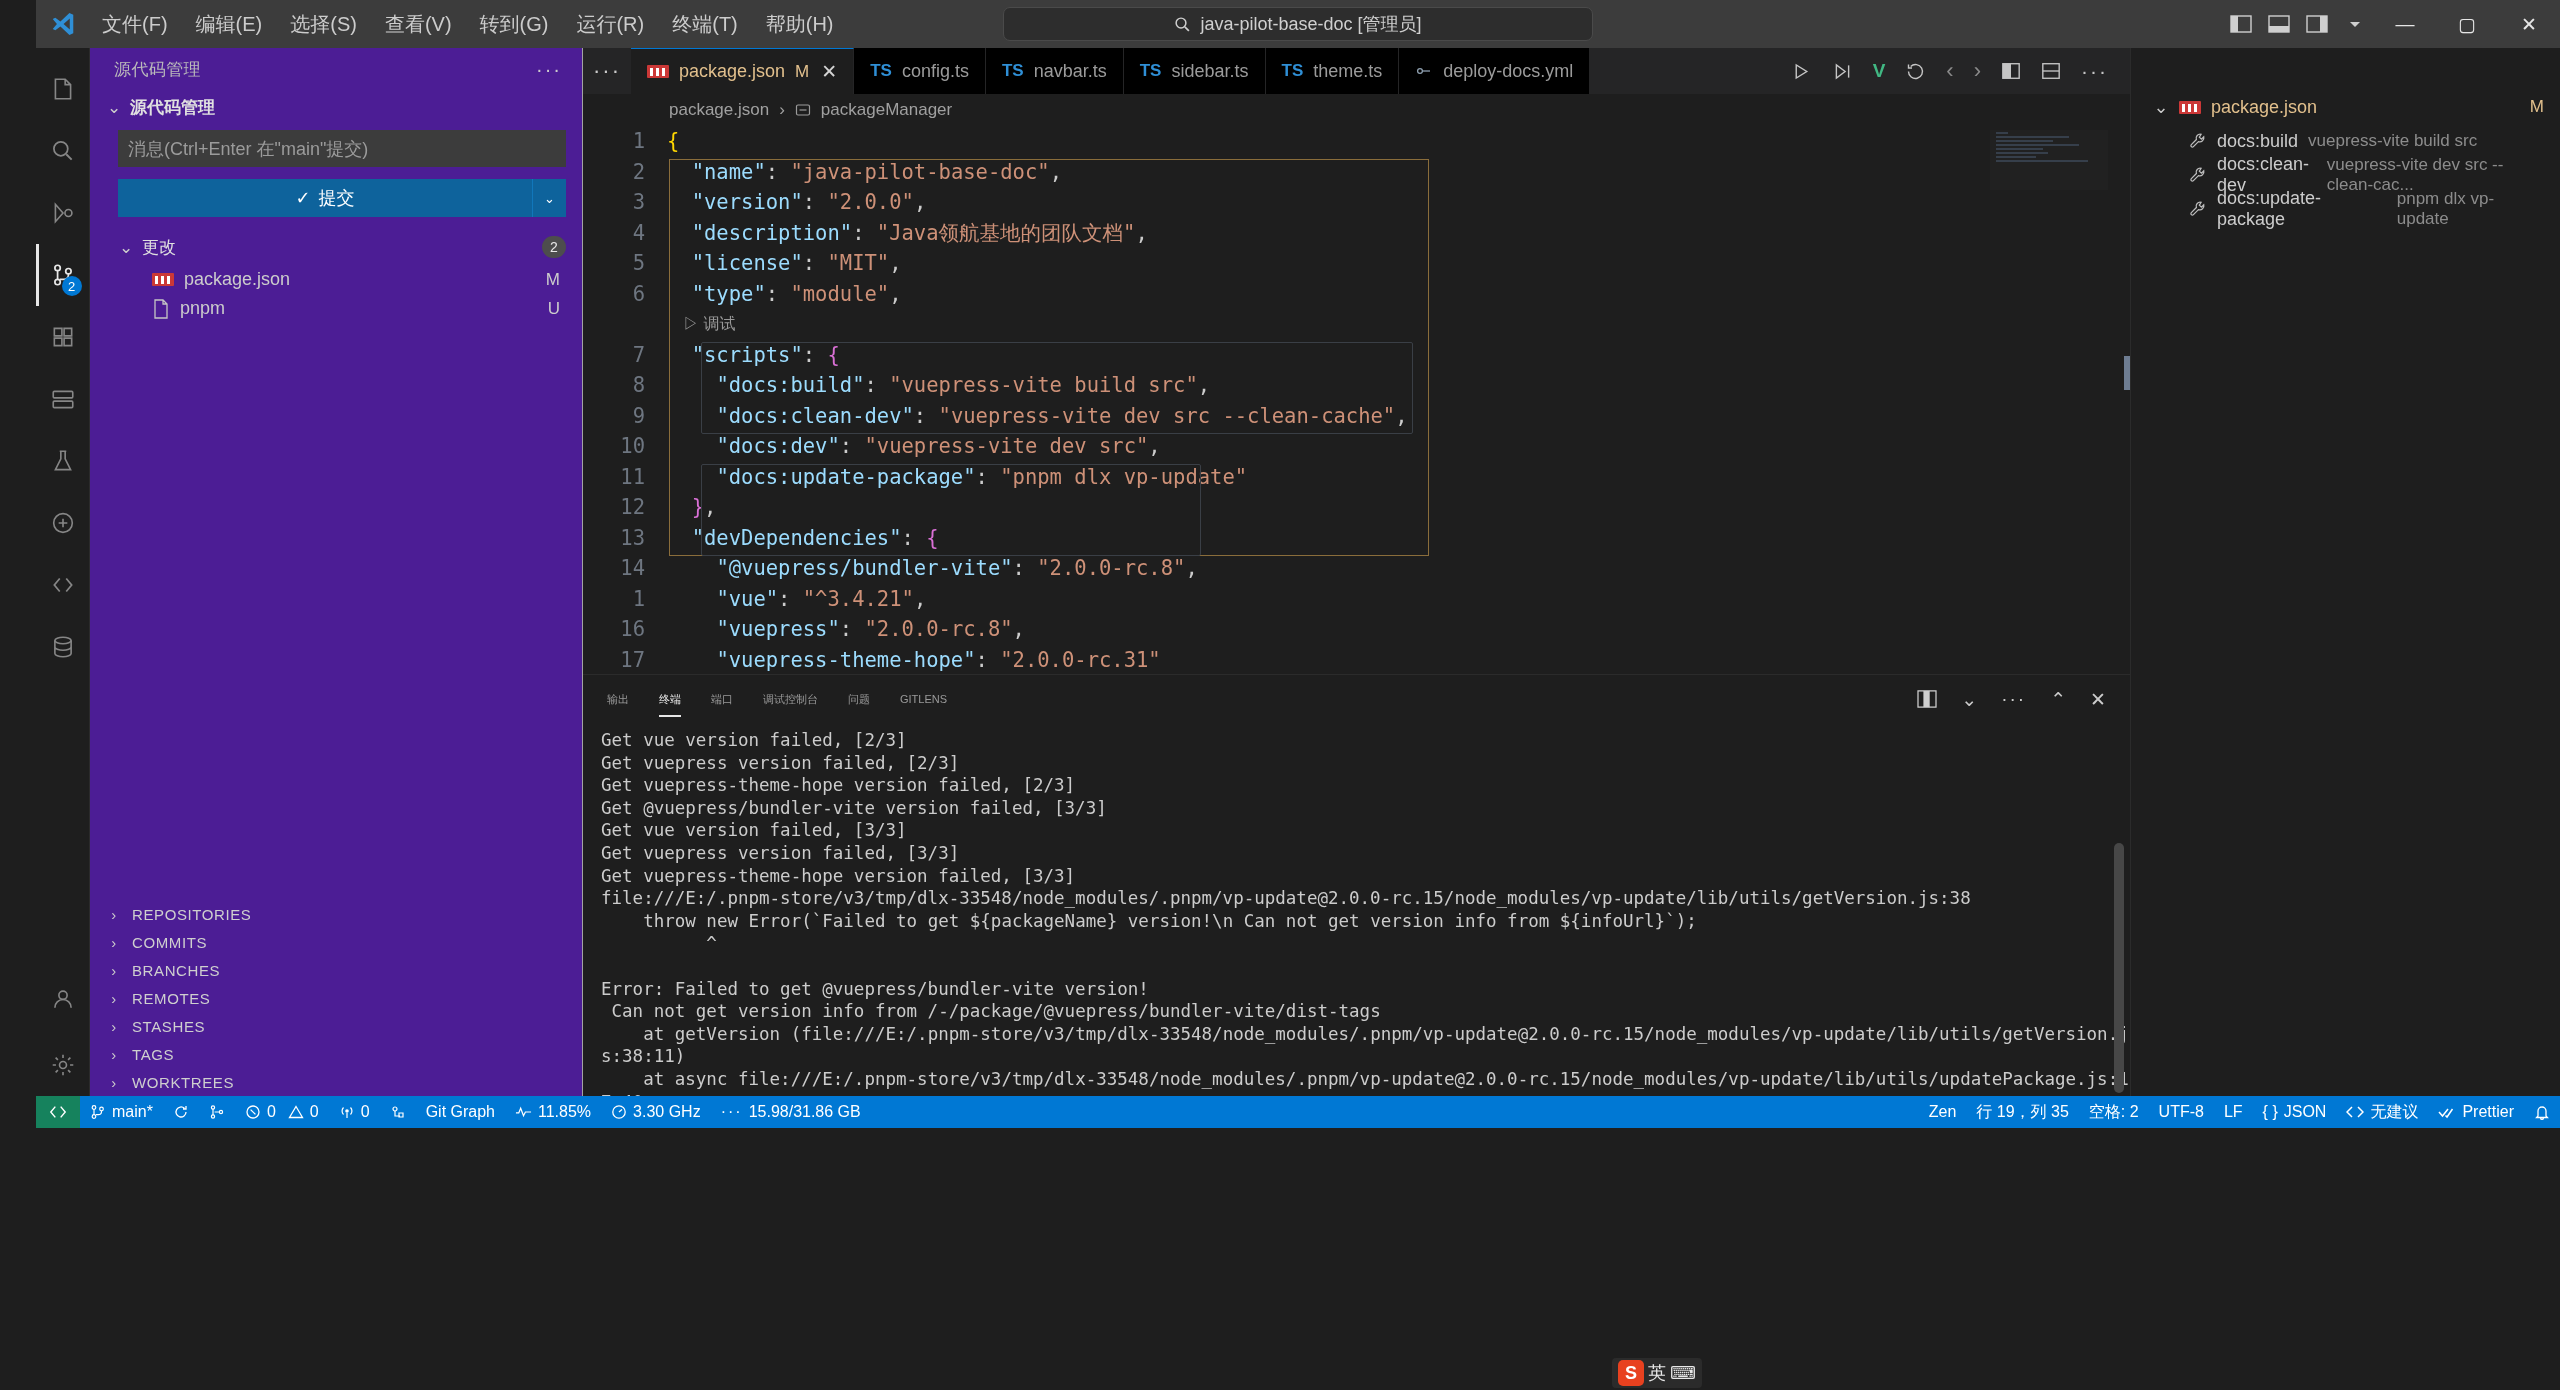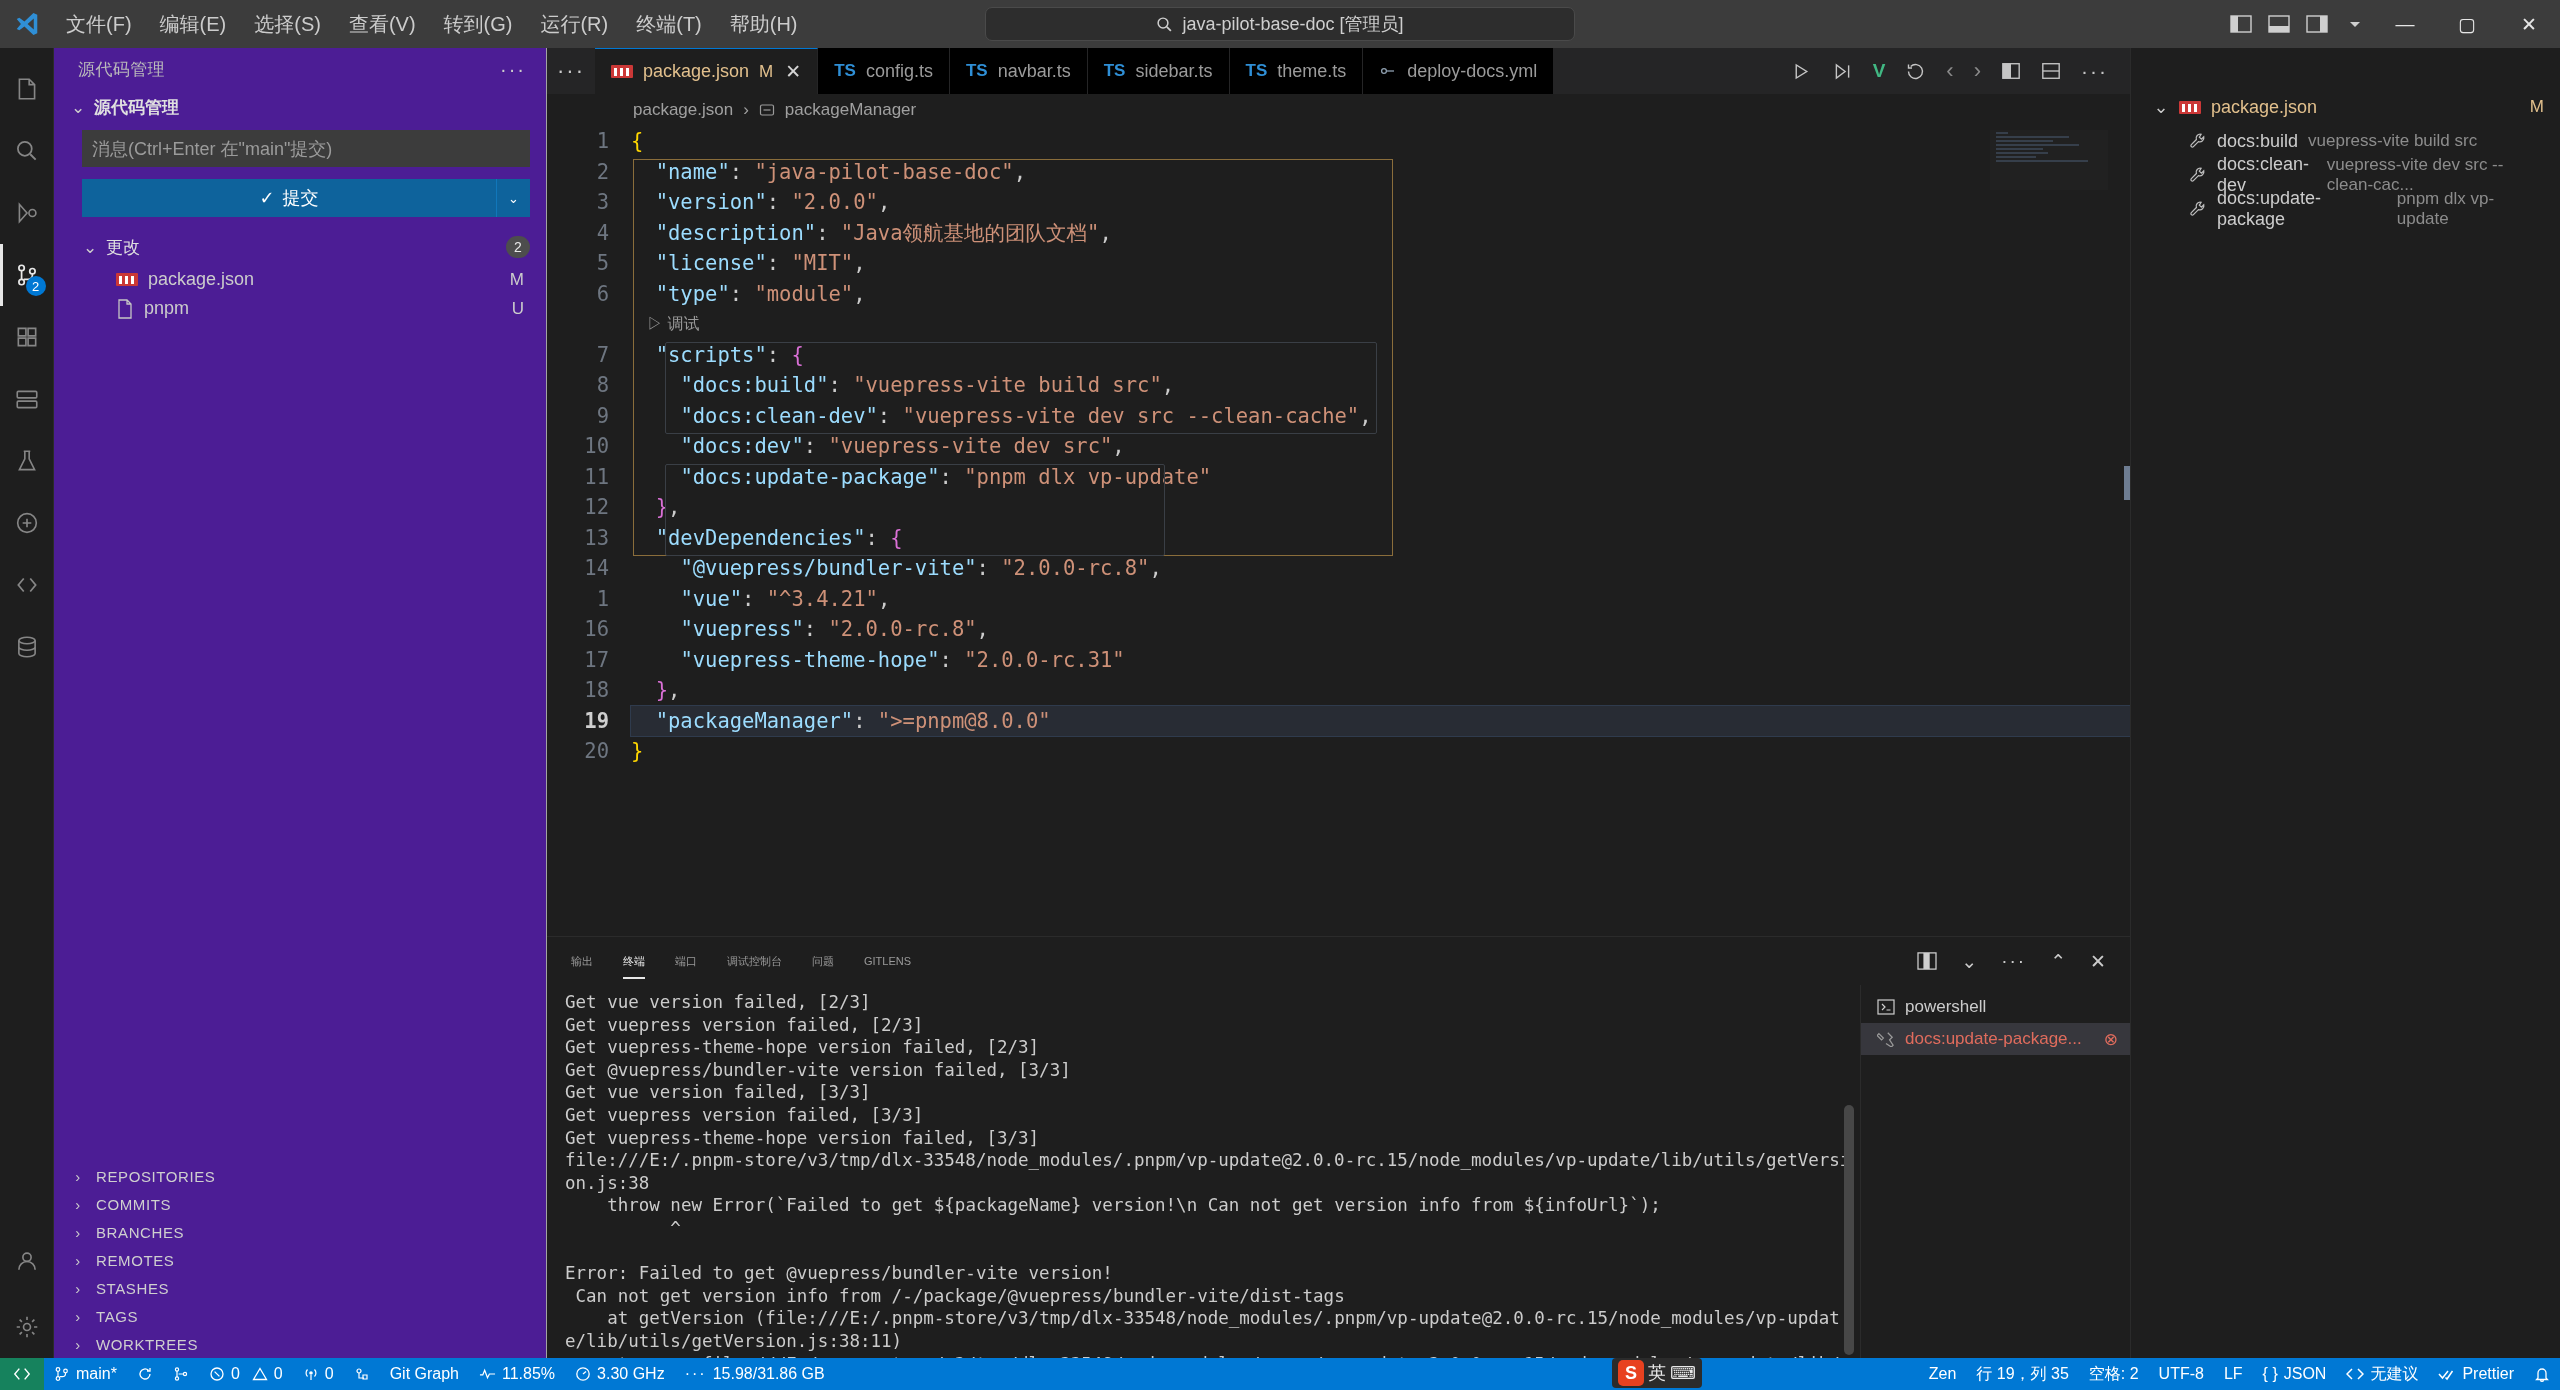--- a/index.html
+++ b/index.html
@@ -1,18 +1,18 @@
 <!DOCTYPE html>
 <html><head>
 <meta charset="utf-8">
 <style>
   * { box-sizing: border-box; margin:0; padding:0; }
   html,body { width:2560px; height:1390px; overflow:hidden; background:#1e1e1e;
     font-family:"Liberation Sans","DejaVu Sans",sans-serif; color:#ccc; }
-  .app { width:2560px; height:1390px; display:flex; flex-direction:column; }
+  .app { width:2560px; height:1128px; display:flex; flex-direction:column;padding-left:36px; }
 
   
   .titlebar { height:48px; background:#3c3c3c; display:flex; align-items:center;
      flex:0 0 48px; position:relative; }
   .vslogo { width:54px; display:flex; align-items:center; justify-content:center; }
   .menu { display:flex; align-items:center; gap:4px; }
   .menu-item { font-size:20px; color:#cccccc; padding:4px 12px; white-space:nowrap; }
   .nav-arrows { display:flex; gap:22px; margin-left:auto; margin-right:18px; color:#9a9a9a; }
   .searchbox { position:absolute; left:50%; transform:translateX(-50%);
      width:590px; height:34px; background:#2d2d2d; border:1px solid #4a4a4a; border-radius:7px;
@@ -534,40 +534,20 @@
     at async Promise.all (index 0)
     at async updatePackages (file:///E:/.pnpm-store/v3/tmp/dlx-33548/node_modules/.pnpm/vp-update@2.0.0-rc.15/node_modules/vp-update/lib/utils/updatePackage.js:4:5)
     at async Promise.all (index 1)
     at async CAC.&lt;anonymous&gt; (file:///E:/.pnpm-store/v3/tmp/dlx-33548/node_modules/.pnpm/vp-update@2.0.0-rc.15/node_modules/vp-update/lib/index.js:23:5)
 
 Node.js v20.10.0</div>
 
             <div class="term-scroll"></div>
           </div>
 
-          <div class="termside">
-            <div class="tside-row">
-              <span>
-                <svg width="18" height="16" viewBox="0 0 18 16">
-                    <rect x="1" y="1" width="16" height="14" fill="none" stroke="#cfcfcf" stroke-width="1.2"></rect>
-                    <path fill="none" stroke="#cfcfcf" stroke-width="1.2" d="m5 5 3 3-3 3M9.5 11h4"></path>
-                  </svg>
-              </span>
-              <span>powershell</span>
-            </div>
-            <div class="tside-row sel">
-              <span>
-                <svg width="18" height="16" viewBox="0 0 20 18">
-                    <path fill="none" stroke="#9a9a9a" stroke-width="1.4" d="m2 3 5 5-2 2-5-5zM12 2l5 5-3 3 4 6-2 2-6-4"></path>
-                  </svg>
-              </span>
-              <span>docs:update-package...</span>
-              <span class="close">⊗</span>
-            </div>
-          </div>
         </div>
       </div>
     </div>
 
     <div class="rightbar">
       <div class="rb-head"></div>
       <div class="rb-row">
         <span class="chev">⌄</span>
         <span class="npm-ico"></span>
         <span class="rb-file">package.json</span>

